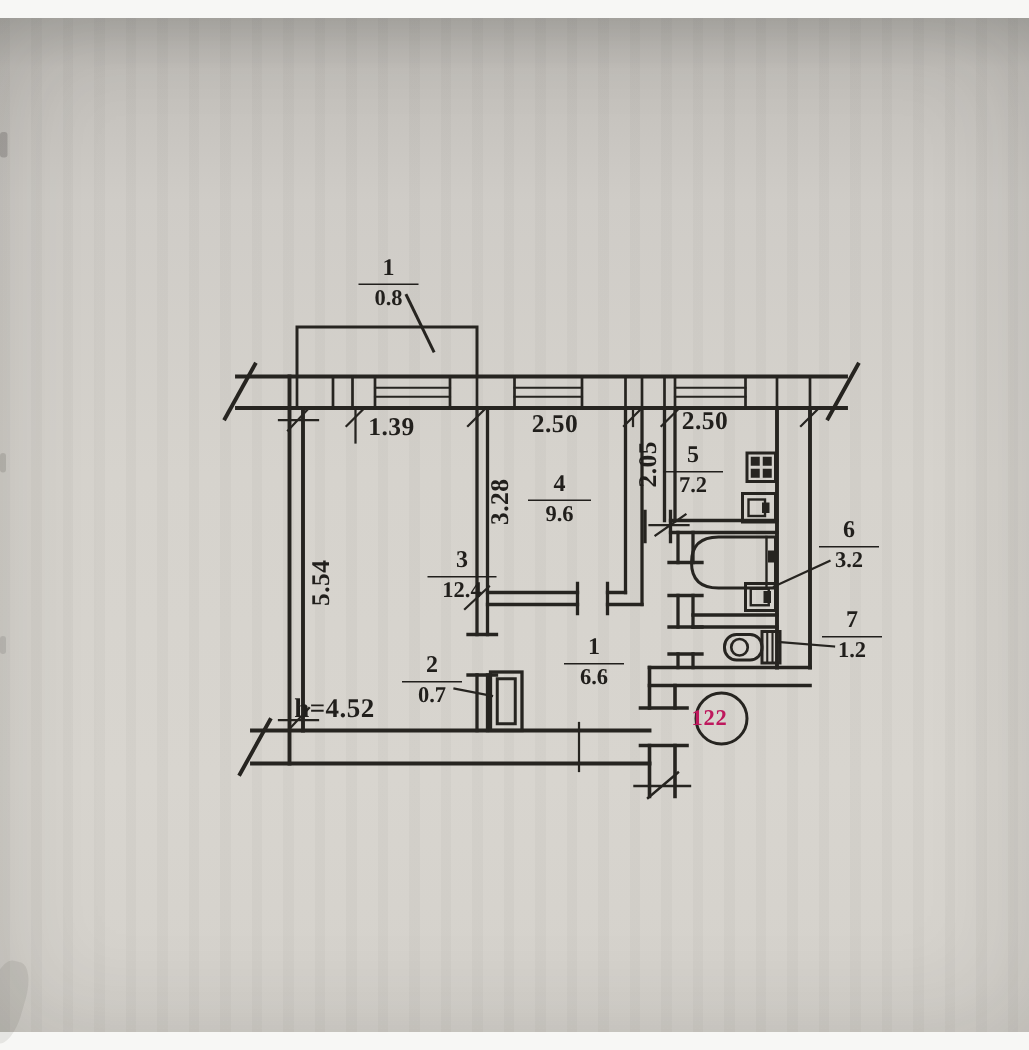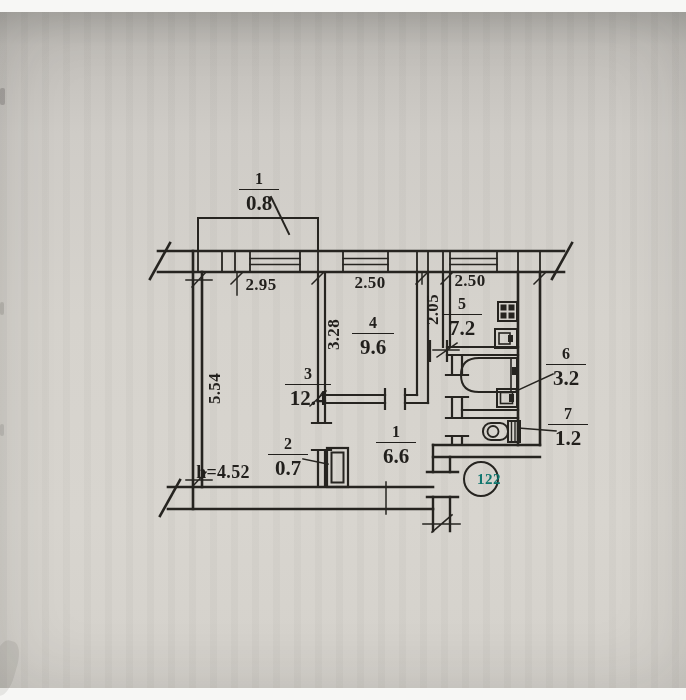--- a/index.html
+++ b/index.html
@@ -26,26 +26,26 @@
   svg.lines{position:absolute;left:0;top:0;}
   
   .lbl{
     position:absolute;color:#211f1c;font-weight:700;
     font-size:17px;line-height:1.0;white-space:nowrap;
     text-align:center;letter-spacing:0.3px;
   }
   .frac{position:absolute;text-align:center;color:#211f1c;font-weight:700;}
   .frac .num{display:block;font-size:16px;line-height:1.05;padding:0 3px 1px 3px;
     border-bottom:1.8px solid #211f1c;}
-  .frac .den{display:block;font-size:21px;line-height:1.15;padding-top:1px;}
+  .frac .den{display:block;font-size:15px;line-height:1.15;padding-top:1px;}
   .vdim{transform:rotate(-90deg);transform-origin:center center;}
   .hnote{font-size:18px;}
   .apt{
-    position:absolute;color:#0f766e;font-weight:700;font-size:15px;
-    text-align:right;letter-spacing:0.5px;
+    position:absolute;color:#be185d;font-weight:700;font-size:15px;
+    text-align:left;letter-spacing:0.5px;
   }
 </style>
 </head>
 <body>
 
 <div class="stage">
   <div class="paper"></div>
   <div class="band top"></div>
   <div class="band bottom"></div>
   <div class="artifact" style="left:0;top:88px;width:5px;height:17px;opacity:.5;"></div>
@@ -193,21 +193,21 @@
       <path d="M553 374 L516 391"></path>
       <path d="M556 431 L519 428"></path>
     </g>
   </svg>
 
   <div class="frac" style="left:239px;top:171px;width:40px;">
     <span class="num">1</span>
     <span class="den">0.8</span>
   </div>
 
-  <div class="lbl" style="left:231px;top:276px;width:60px;">2.95</div>
+  <div class="lbl" style="left:231px;top:276px;width:60px;">1.39</div>
   <div class="lbl" style="left:340px;top:274px;width:60px;">2.50</div>
   <div class="lbl" style="left:440px;top:272px;width:60px;">2.50</div>
 
   <div class="lbl vdim" style="left:192px;top:380px;width:44px;">5.54</div>
   <div class="lbl vdim" style="left:311px;top:326px;width:44px;">3.28</div>
   <div class="lbl vdim" style="left:410px;top:301px;width:44px;">2.05</div>
 
   <div class="frac" style="left:285px;top:366px;width:46px;">
     <span class="num">3</span>
     <span class="den">12.4</span>

